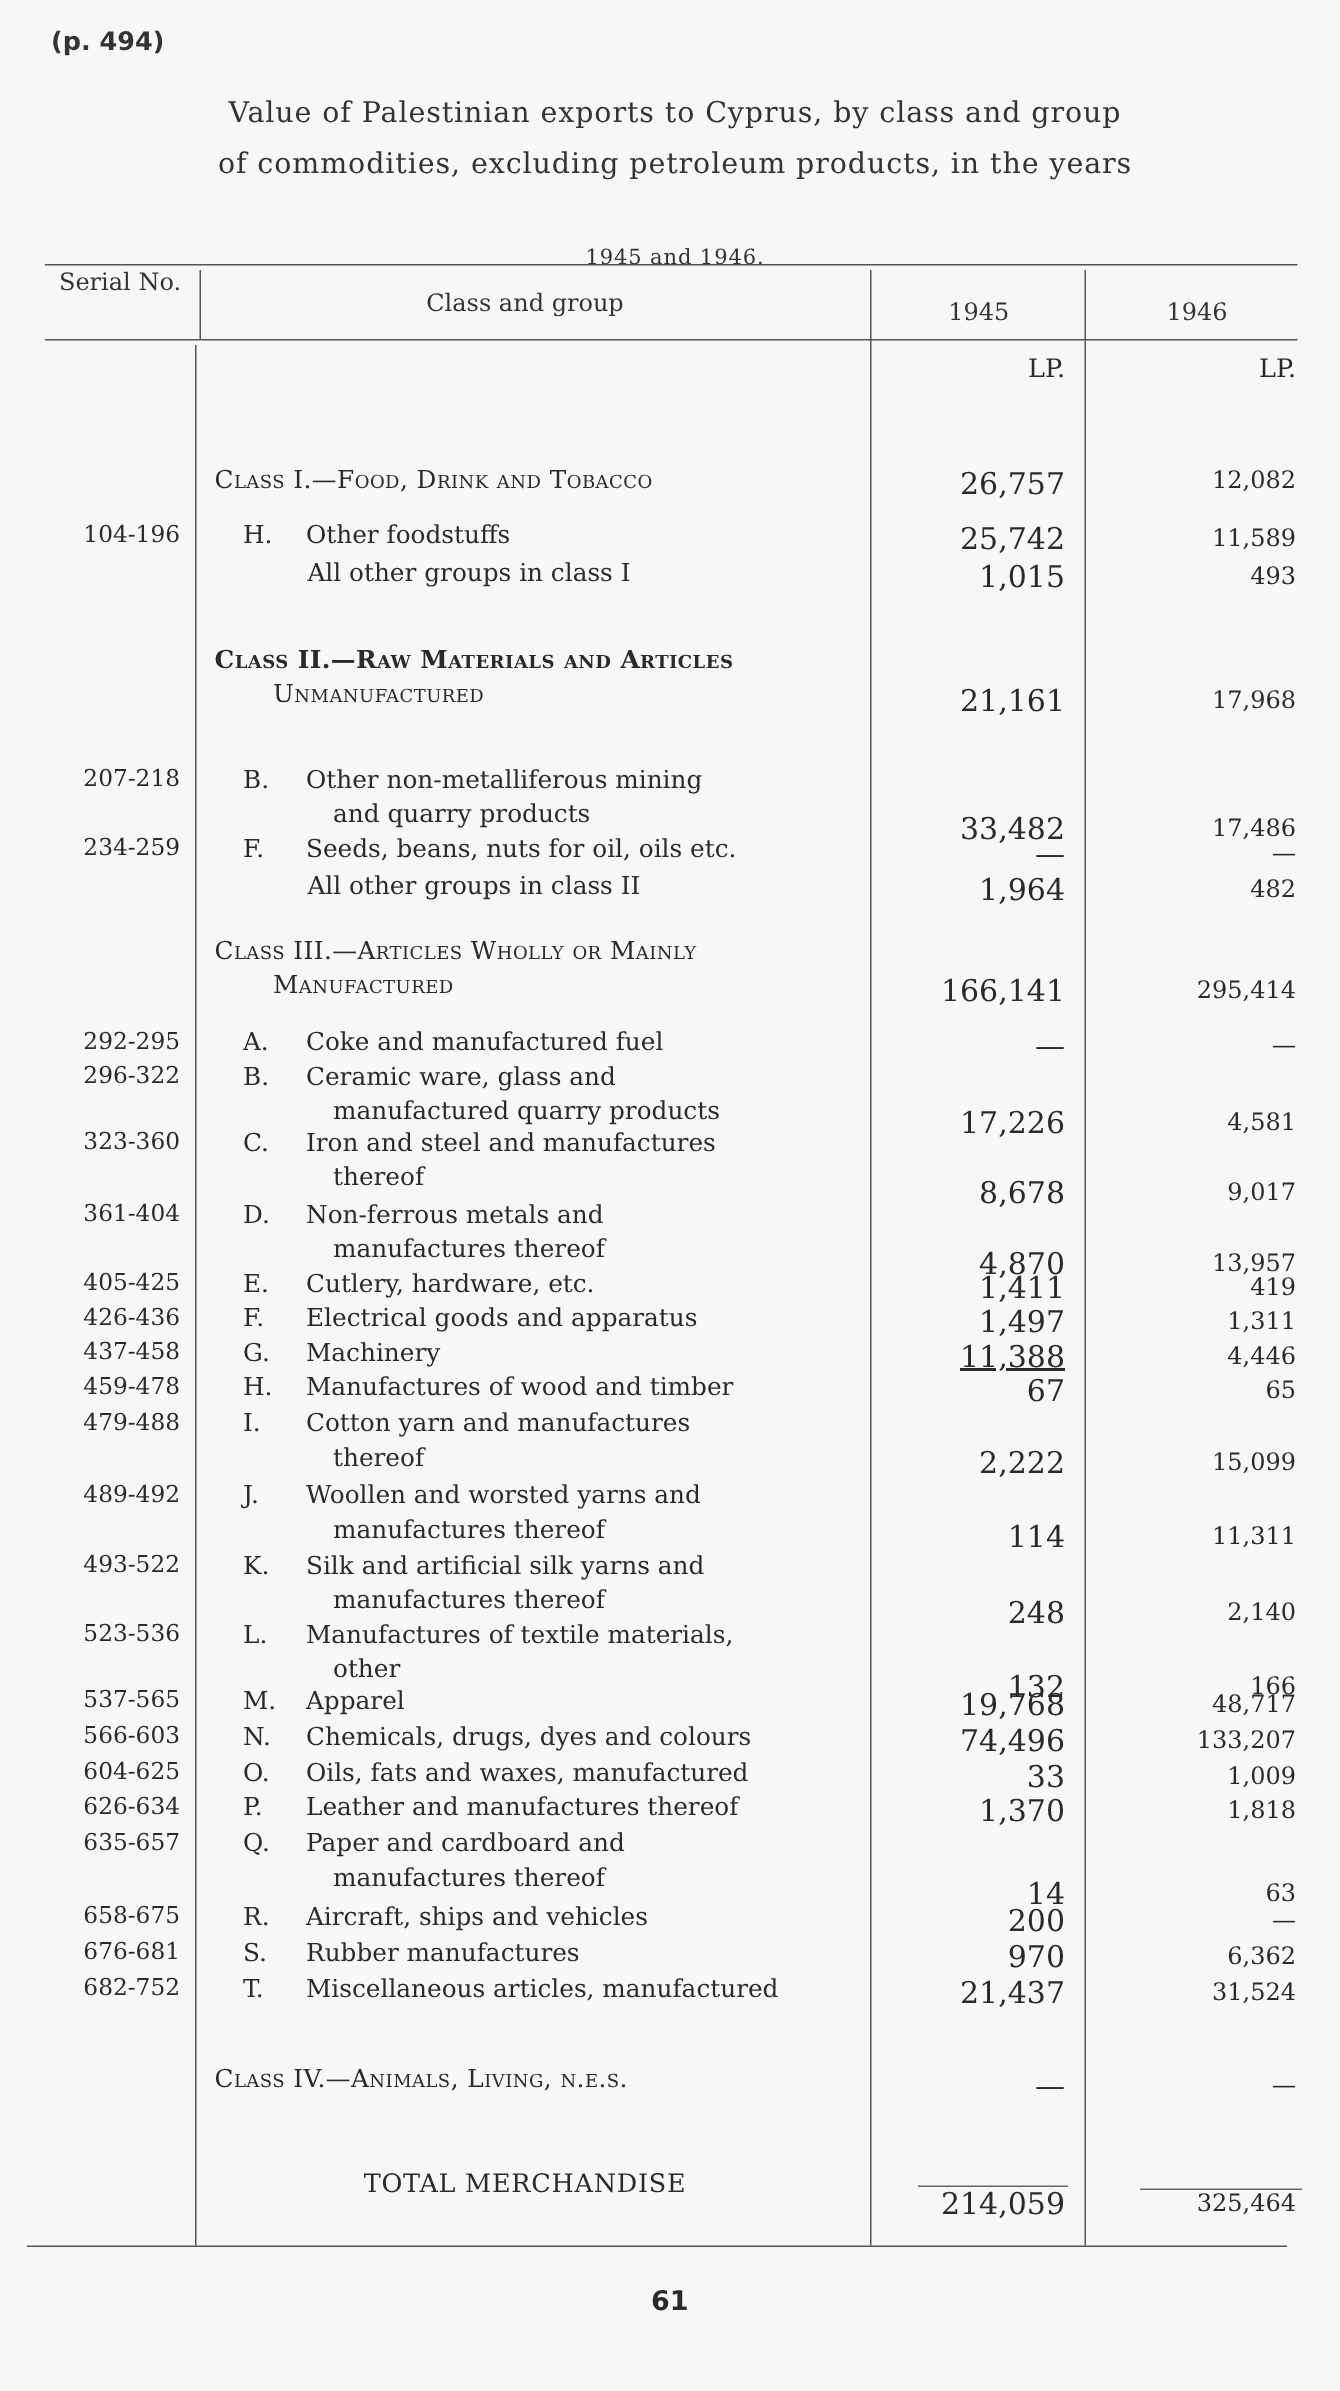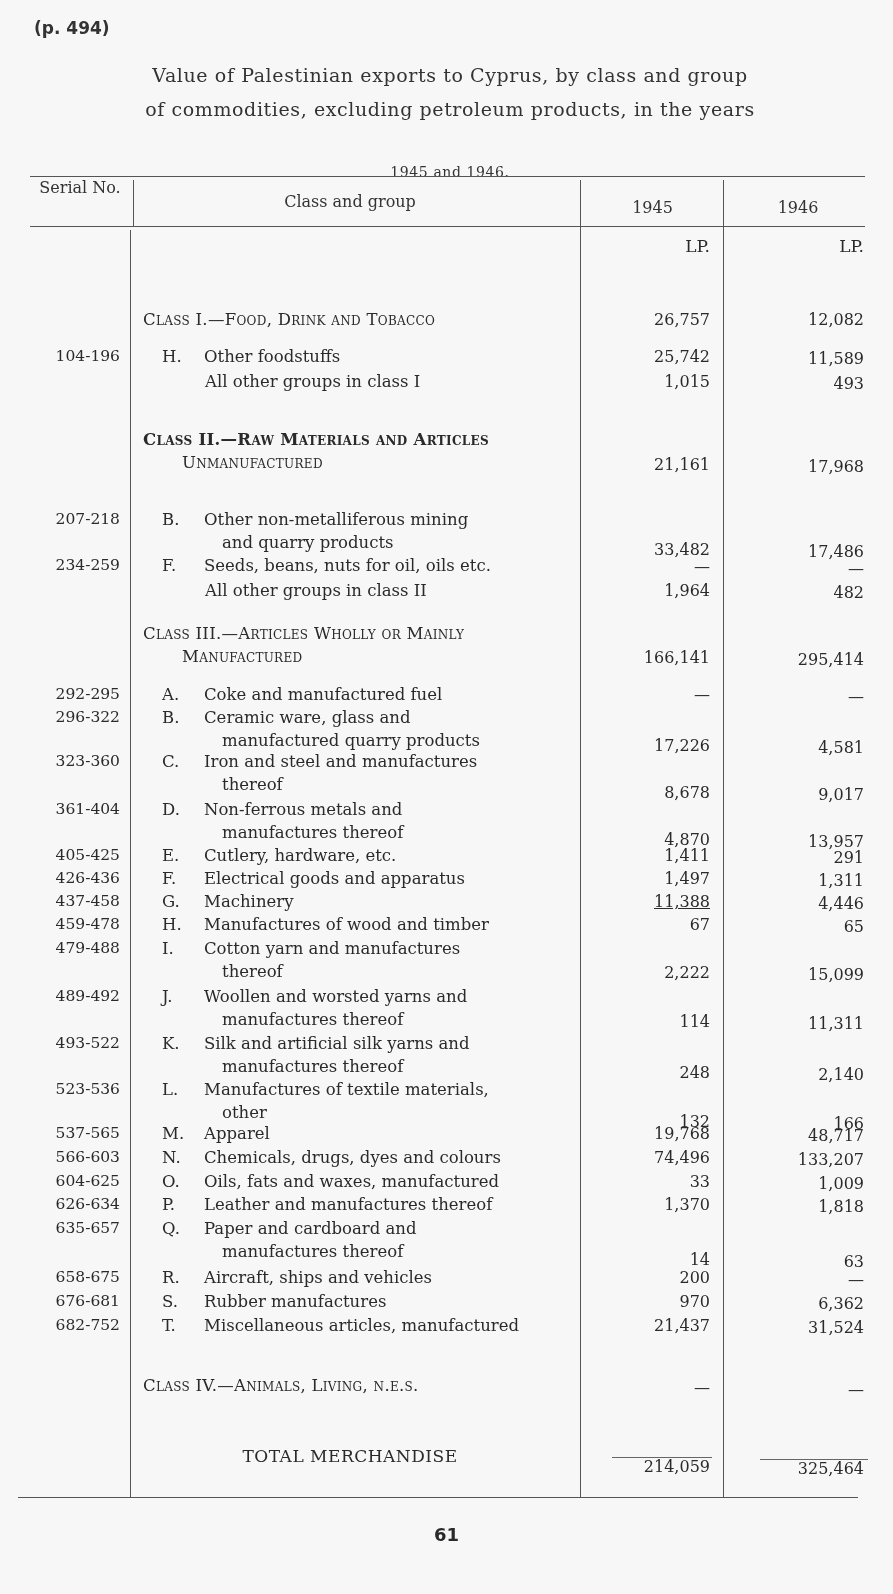--- a/index.html
+++ b/index.html
@@ -11,21 +11,21 @@
   }
   .abs { position: absolute; white-space: nowrap; }
   .pageref { left: 34px; top: 18px; font-family: "DejaVu Sans", "Liberation Sans", sans-serif; font-weight: bold; font-size: 17px; color: #333; }
   .title { left: 30px; width: 840px; text-align: center; font-size: 19px; letter-spacing: 0.6px; color: #333; }
   .rule { position: absolute; height: 1px; background: #555; }
   .vrule { position: absolute; width: 1px; background: #555; }
   .hdr { font-size: 16px; color: #333; text-align: center; }
   .serial { left: 40px; width: 80px; text-align: right; font-size: 15.5px; }
   .desc { font-size: 16.5px; }
   .cls { font-variant: small-caps; font-size: 16.5px; letter-spacing: 0.3px; }
-  .v45 { left: 590px; width: 120px; text-align: right; font-size: 16px; }
+  .v45 { left: 590px; width: 120px; text-align: right; font-size: 20px; }
   .v46 { left: 740px; width: 124px; text-align: right; font-size: 16px; }
   .letter { display: inline-block; width: 42px; }
   .footer { left: 0; width: 893px; text-align: center; top: 1524px; font-family: "DejaVu Sans", "Liberation Sans", sans-serif; font-weight: bold; font-size: 18px; }
 </style>
 </head>
 <body>
 
 <div class="abs pageref">(p. 494)</div>
 
 <div class="abs title sc" style="top:64px;">Value of Palestinian exports to Cyprus, by class and group</div>
@@ -120,21 +120,21 @@
       <div class="abs serial" style="top: 800px;">361-404</div>
       <div class="abs desc" style="left: 162px; top: 800px;"><span class="letter">D.</span><span>Non-ferrous metals and</span></div>
       <div class="abs desc" style="left: 222px; top: 823px;"><span>manufactures thereof</span></div>
       <div class="abs v45" style="top: 830px;">4,870</div>
       <div class="abs v46" style="top: 832px;">13,957</div>
     </div>
     <div>
       <div class="abs serial" style="top: 846px;">405-425</div>
       <div class="abs desc" style="left: 162px; top: 846px;"><span class="letter">E.</span><span>Cutlery, hardware, etc.</span></div>
       <div class="abs v45" style="top: 846px;">1,411</div>
-      <div class="abs v46" style="top: 848px;">291</div>
+      <div class="abs v46" style="top: 848px;">419</div>
     </div>
     <div>
       <div class="abs serial" style="top: 869px;">426-436</div>
       <div class="abs desc" style="left: 162px; top: 869px;"><span class="letter">F.</span><span>Electrical goods and apparatus</span></div>
       <div class="abs v45" style="top: 869px;">1,497</div>
       <div class="abs v46" style="top: 871px;">1,311</div>
     </div>
     <div>
       <div class="abs serial" style="top: 892px;">437-458</div>
       <div class="abs desc" style="left: 162px; top: 892px;"><span class="letter">G.</span><span>Machinery</span></div>

